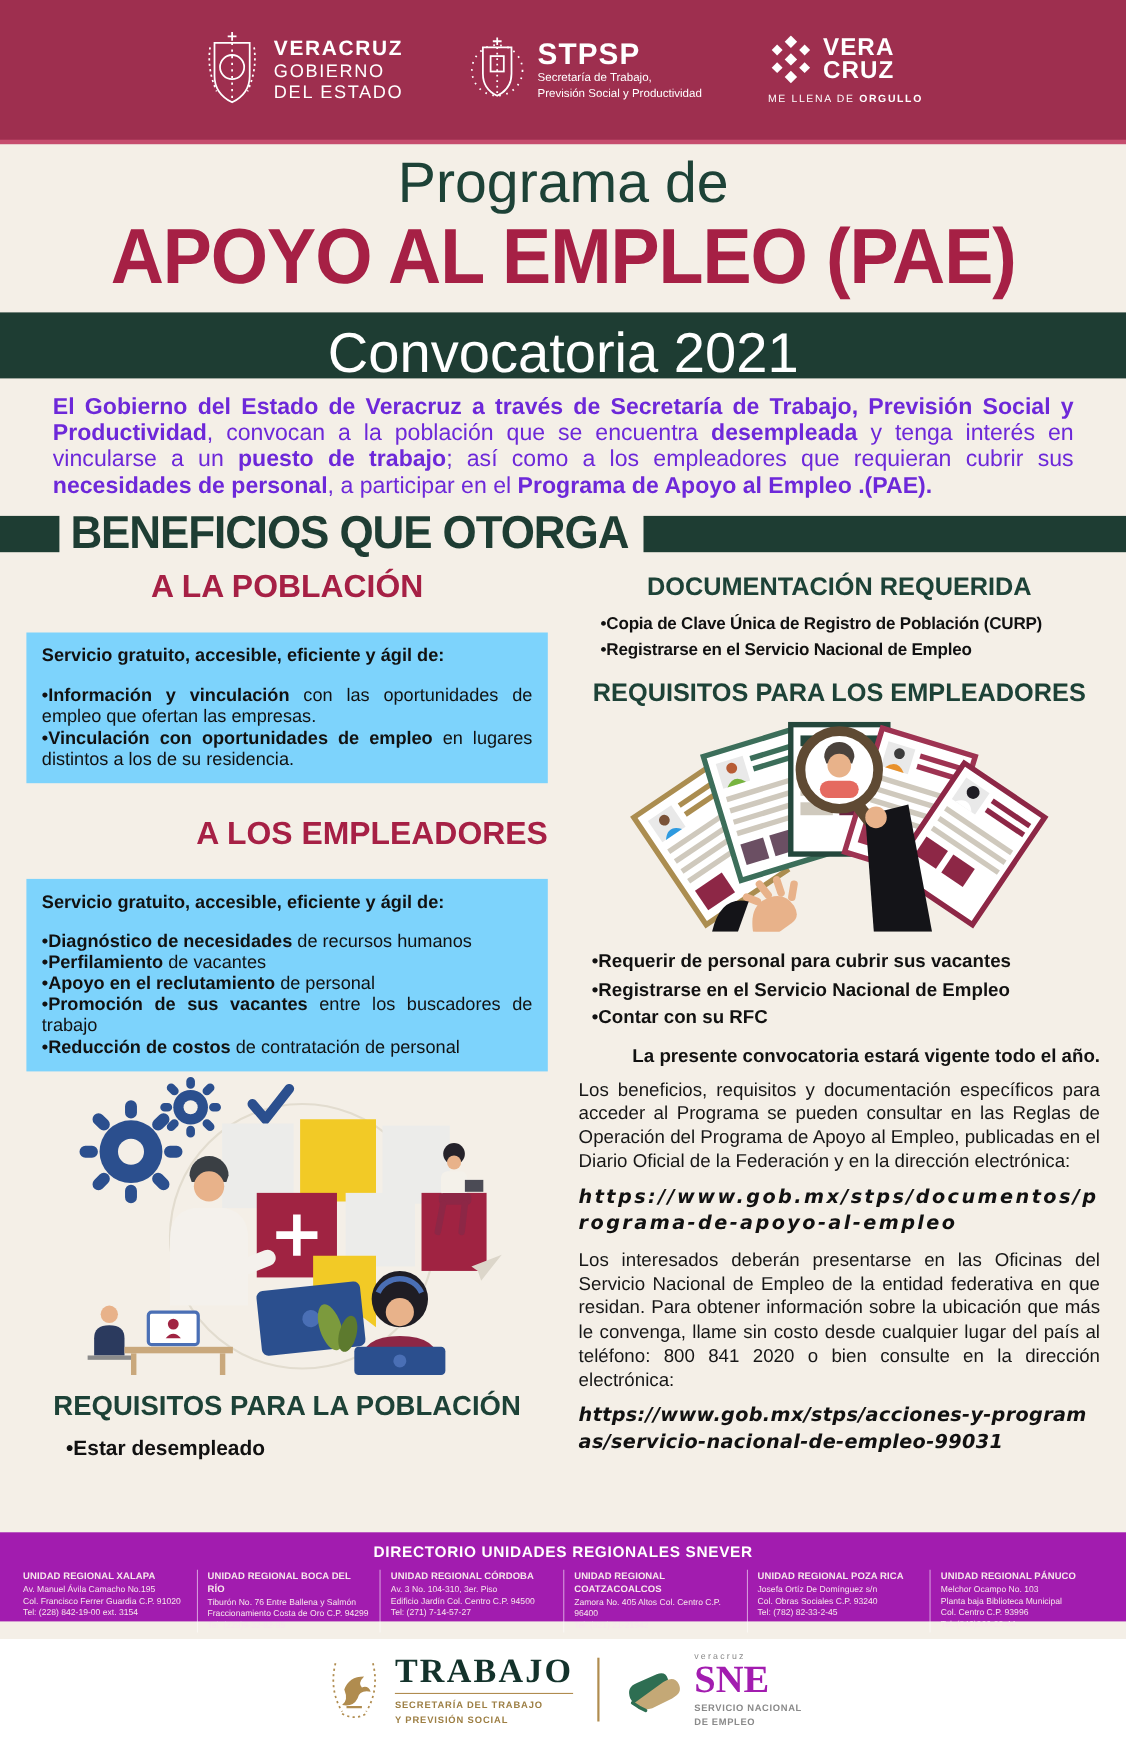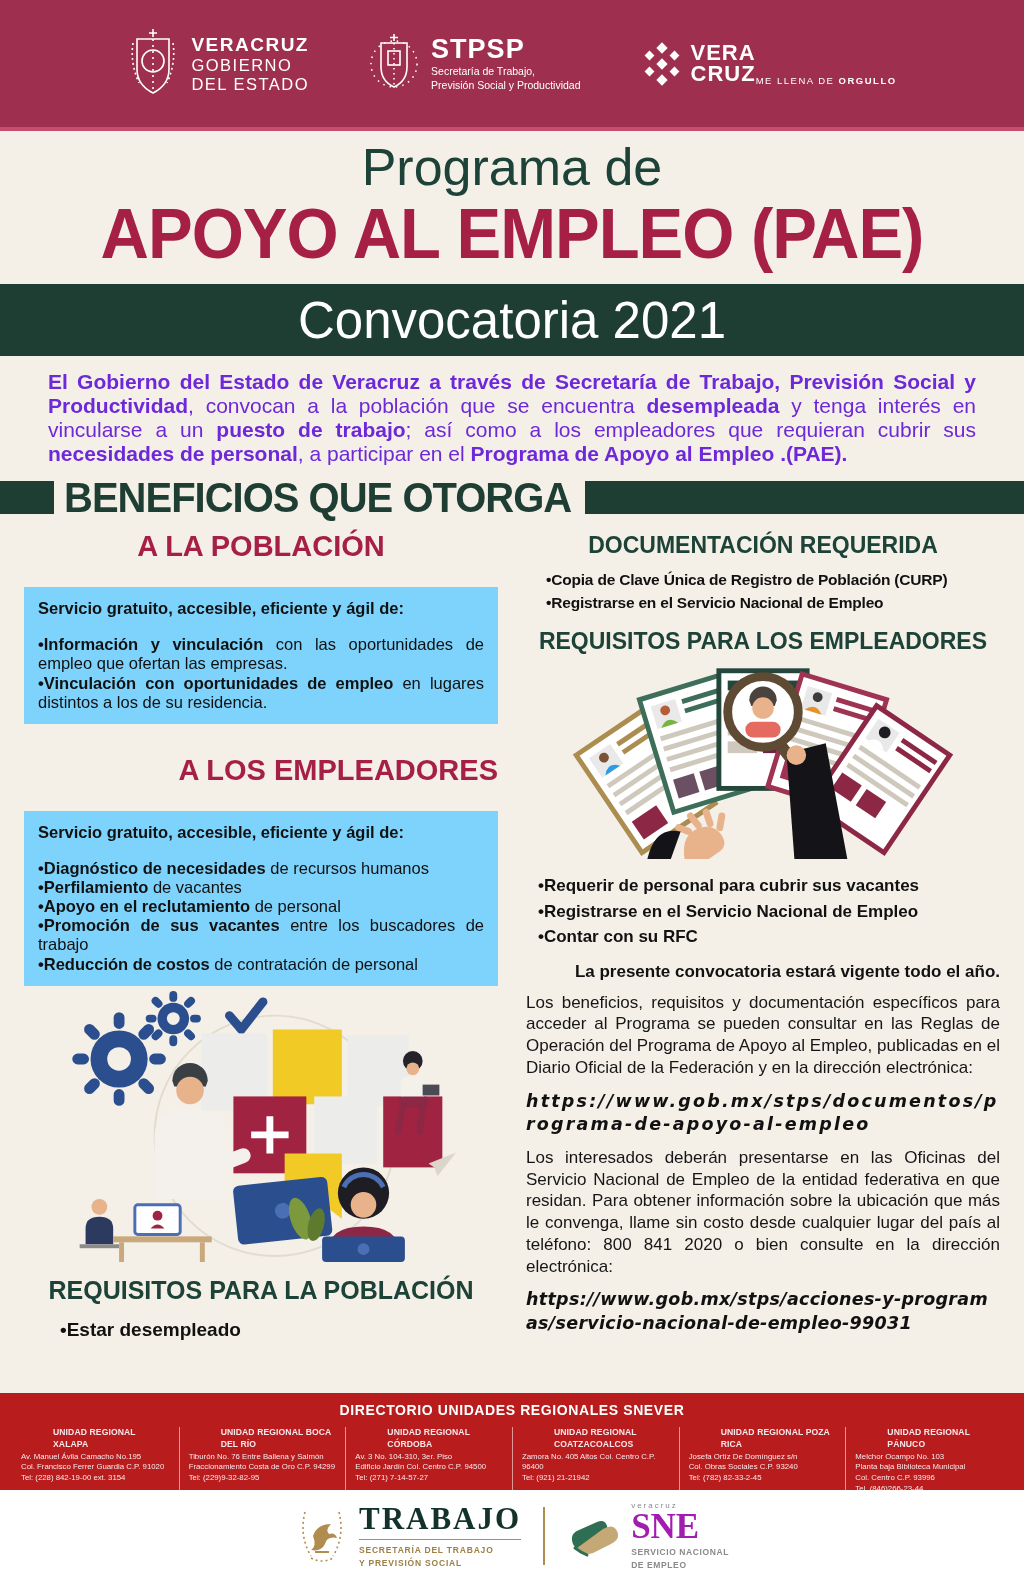--- a/index.html
+++ b/index.html
@@ -8,32 +8,32 @@
 
   
   .top{height:127px;background:#9e2f4f;border-bottom:4px solid #c64d6e;
        display:flex;align-items:center;justify-content:center;gap:60px;color:#fff;}
   .lg{display:flex;align-items:center;gap:12px;}
   .lg svg{display:block;}
   .lg1 .t1{font-weight:bold;font-size:19px;letter-spacing:1.5px;}
   .lg1 .t2,.lg1 .t3{font-size:16.5px;letter-spacing:1.5px;line-height:1.15;}
   .lg2 .t1{font-weight:bold;font-size:27px;letter-spacing:1px;}
   .lg2 .t2{font-size:10.5px;line-height:1.3;}
-  .lg3{display:flex;flex-direction:row;align-items:flex-end;}
+  .lg3{display:flex;flex-direction:column;align-items:flex-start;}
   .lg3 .row{display:flex;align-items:center;gap:8px;}
   .lg3 .vc{font-weight:bold;font-size:22px;line-height:.92;letter-spacing:1px;}
   .lg3 .tag{font-size:9.5px;letter-spacing:1.5px;margin-top:9px;}
   .lg3 .tag b{font-weight:bold;}
 
   
   .titles{text-align:center;padding-top:10px;}
   .t-pre{font-size:52px;color:#1d4237;line-height:1.02;}
   .t-main{font-size:67px;font-weight:bold;color:#a62045;letter-spacing:-1px;line-height:1.05;margin-top:5px;
           transform:scaleY(1.06);display:block;}
-  .conv{margin-top:15px;background:#1e3d33;color:#fff;font-size:51px;line-height:74px;height:72px;}
+  .conv{margin-top:15px;background:#1e3d33;color:#fff;font-size:51px;line-height:74px;height:60px;}
 
   
   .intro{margin:14px 48px 0;font-size:21px;line-height:1.14;text-align:justify;color:#6d28d9;}
   span.b{font-weight:bold;}
 
   
   .benef{display:flex;align-items:center;height:46px;margin-top:8px;}
   .benef .blk{width:54px;height:33px;background:#1e3d33;}
   .benef .bar{flex:1;height:33px;background:#1e3d33;}
   .benef .txt{font-size:40px;font-weight:bold;color:#1e3d33;padding:0 14px 0 10px;
@@ -56,26 +56,26 @@
   .pob-b{font-size:19px;line-height:1.4;padding-left:36px;margin-top:12px;}
   .vig{font-weight:bold;font-size:17px;margin:12px 0 0;color:#111;text-align:right;}
   .para{font-size:17px;line-height:1.28;text-align:justify;margin:10px 0 0;color:#161616;}
   .url{font-family:"DejaVu Sans",sans-serif;font-weight:bold;font-style:italic;font-size:17.5px;
        line-height:1.35;margin:11px 0 0;word-break:break-all;color:#111;}
   .url.sp{letter-spacing:2.2px;}
   .url.sp2{letter-spacing:.3px;}
   .illu{display:block;margin:4px auto 0;}
 
   
-  .dir{position:absolute;left:0;right:0;top:1393px;height:97px;background:#b91c1c;color:#f7e7ec;padding-top:9px;box-sizing:border-box;}
+  .dir{position:absolute;left:0;right:0;top:1393px;height:81px;background:#a21caf;color:#f7e7ec;padding-top:9px;box-sizing:border-box;}
   .dir-title{text-align:center;font-weight:bold;font-size:14px;letter-spacing:.6px;color:#fff;}
   .dir-grid{display:grid;grid-template-columns:repeat(6,1fr);margin-top:9px;padding:0 12px;}
   .dir-u{padding:0 9px;border-left:1px solid rgba(255,255,255,.55);font-size:7.8px;line-height:1.38;}
   .dir-u:first-child{border-left:none;}
-  .dir-n{font-weight:bold;font-size:8.6px;margin-bottom:1px;letter-spacing:.1px;margin-left:32px;}
+  .dir-n{font-weight:bold;font-size:8.6px;margin-bottom:1px;letter-spacing:.1px;}
   .dir-l{white-space:pre-line;}
 
   
   .foot{position:absolute;left:0;right:0;top:1490px;bottom:0;background:#fff;
         display:flex;align-items:center;justify-content:center;gap:22px;}
   .ft-trab{display:flex;align-items:center;gap:10px;}
   .ft-trab .name{font-family:"Liberation Serif",serif;font-weight:bold;font-size:31px;color:#13322b;letter-spacing:2px;line-height:1;}
   .ft-trab .sub{font-size:8.5px;font-weight:bold;color:#9d7f44;letter-spacing:.8px;white-space:pre-line;line-height:1.5;margin-top:5px;border-top:1px solid #b08c4f;padding-top:4px;}
   .ft-div{width:2px;height:58px;background:#b08c4f;}
   .ft-sne{display:flex;align-items:center;gap:8px;}

